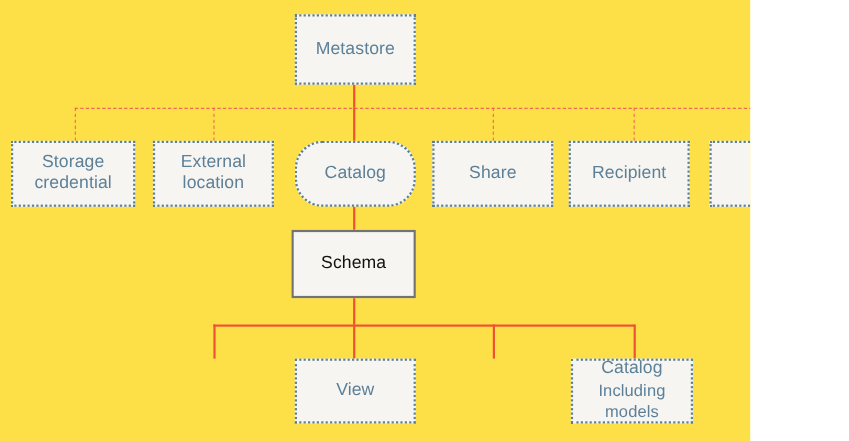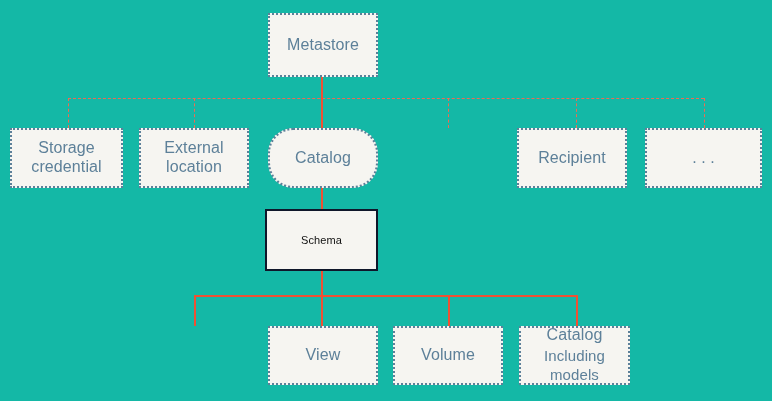--- a/index.html
+++ b/index.html
@@ -7,23 +7,23 @@
     padding: 0;
     background: #ffffff;
   }
   body {
     font-family: "Liberation Sans", sans-serif;
     -webkit-font-smoothing: antialiased;
   }
 
   #canvas {
     position: relative;
-    width: 772px;
+    width: 682px;
     height: 401px;
-    background: #14b8a6;
+    background: #fde047;
     overflow: hidden;
   }
 
   
   .node {
     position: absolute;
     box-sizing: border-box;
     background: #f6f5f1;
     display: flex;
     flex-direction: column;
@@ -34,23 +34,23 @@
     color: #5d8099;
     font-size: 16px;
     letter-spacing: .1px;
   }
 
   .node.dotted {
     border: 2px dotted #5d8099;
   }
 
   .node.solid {
-    border: 2px solid #0f172a;
+    border: 2px solid #737373;
     color: #111111;
-    font-size: 11px;
+    font-size: 16px;
   }
 
   .node .title {
     display: block;
   }
   .node .subtitle {
     display: block;
     font-size: 15px;
     line-height: 1.25;
     margin-top: 2px;
@@ -116,41 +116,41 @@
 
   <div class="node dotted" style="left:139px; top:128px; width:110px; height:60px;">
     <span class="title">External</span>
     <span class="title">location</span>
   </div>
 
   <div class="node dotted" style="left:268px; top:128px; width:110px; height:60px;border-radius:25px;">
     <span class="title">Catalog</span>
   </div>
 
+  <div class="node dotted" style="left:393px; top:128px; width:110px; height:60px;">
+    <span class="title">Share</span>
+  </div>
 
   <div class="node dotted" style="left:517px; top:128px; width:110px; height:60px;text-align:right;">
     <span class="title">Recipient</span>
   </div>
 
   <div class="node dotted" style="left:645px; top:128px; width:117px; height:60px;">
     <span class="title">. . .</span>
   </div>
 
   <div class="node solid" style="left:265px; top:209px; width:113px; height:62px;">
     <span class="title">Schema</span>
   </div>
 
 
   <div class="node dotted" style="left:268px; top:326px; width:110px; height:59px;">
     <span class="title">View</span>
   </div>
 
-  <div class="node dotted" style="left:393px; top:326px; width:110px; height:59px;">
-    <span class="title">Volume</span>
-  </div>
 
   <div class="node dotted" style="left:519px; top:326px; width:111px; height:59px;">
     <span class="title">Catalog</span>
     <span class="subtitle">Including</span>
     <span class="subtitle" style="margin-top:0">models</span>
   </div>
 
 </div>
 
 </body></html>

